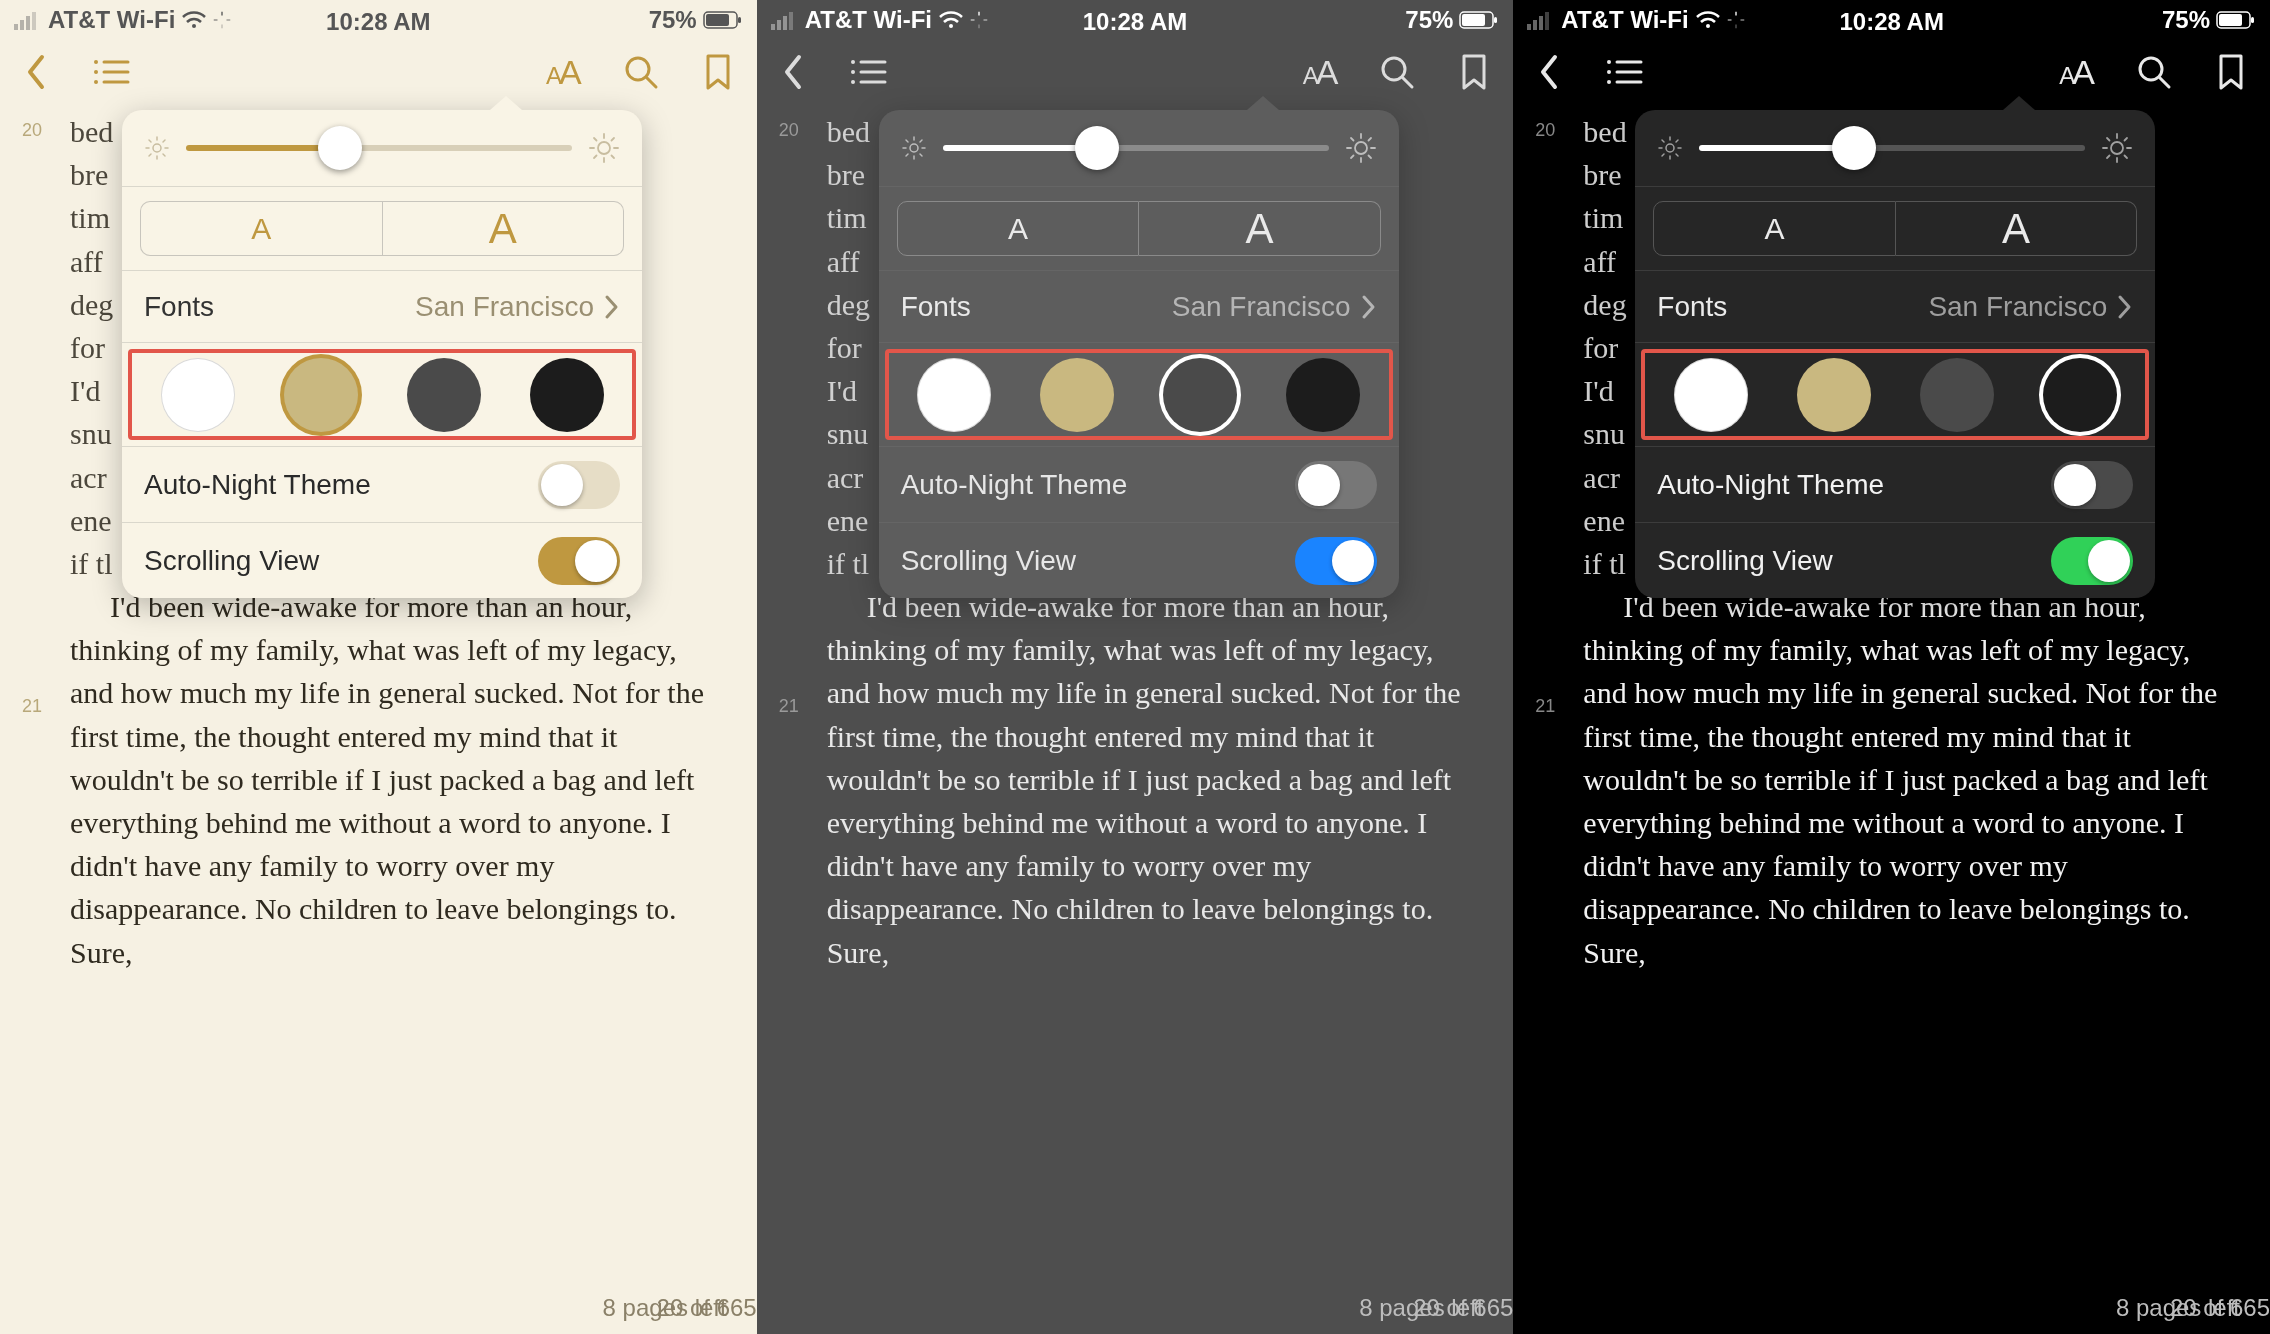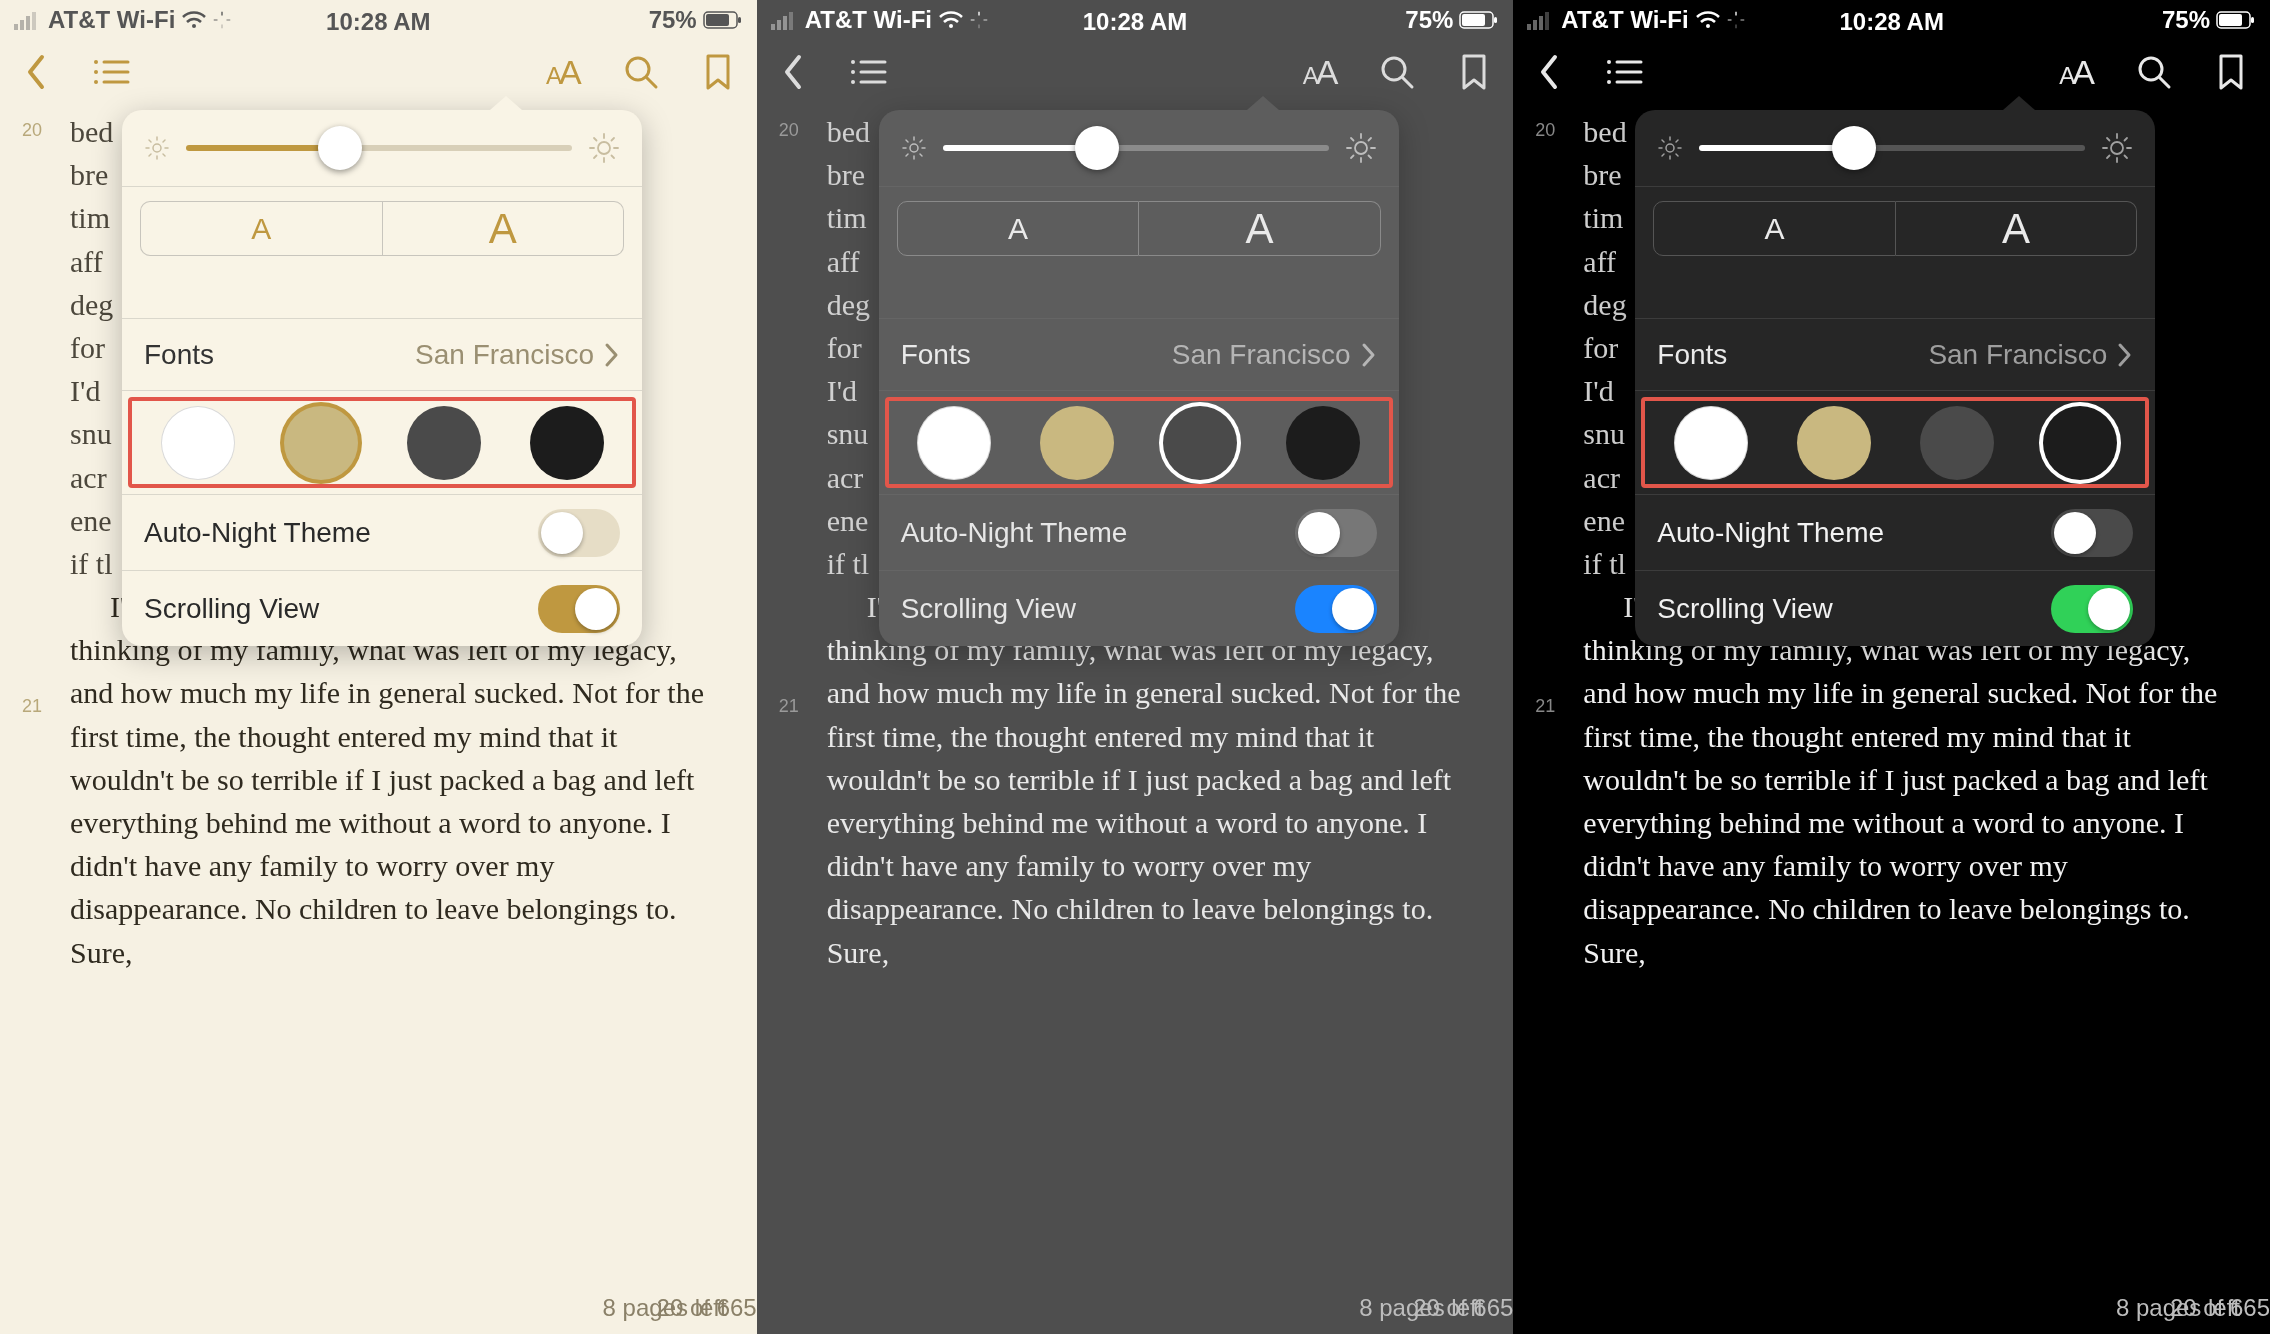--- a/index.html
+++ b/index.html
@@ -36,21 +36,21 @@
   .bright .track { flex: 1; height: 6px; border-radius: 3px; position: relative; }
   .bright .thumb { position: absolute; top: 50%; transform: translate(-50%,-50%); width: 44px; height: 44px; border-radius: 50%; background: #fff; box-shadow: 0 2px 6px rgba(0,0,0,0.4); }
 
   
   .fsize { height: 84px; display: flex; align-items: stretch; padding: 14px 18px; gap: 0; }
   .fs-btn { flex:1; display:flex; align-items:center; justify-content:center; border:1px solid rgba(127,127,127,0.4); font-weight:500; }
   .fs-btn.small { border-radius: 10px 0 0 10px; font-size: 30px; }
   .fs-btn.large { border-radius: 0 10px 10px 0; border-left: none; font-size: 42px; }
 
   
-  .fontsrow { height: 72px; display: flex; align-items: center; padding: 0 22px; gap: 10px; margin-top: 48px; }
+  .fontsrow { height: 72px; display: flex; align-items: center; padding: 0 22px; gap: 10px; }
   .fontsrow .spacer { flex: 1; }
 
   
   .swatches { height: 104px; display:flex; align-items:center; justify-content: space-around; padding: 0 14px; position: relative; }
   .swatch { width: 74px; height: 74px; border-radius: 50%; }
   .swatch.sel-light { box-shadow: 0 0 0 4px var(--sel-ring); }
   .highlight-box { position: absolute; top: 6px; bottom: 6px; left: 6px; right: 6px; border: 4px solid #e2564a; border-radius: 4px; pointer-events: none; }
 
   
   .trow { height: 76px; display: flex; align-items: center; padding: 0 22px; justify-content: space-between; }

